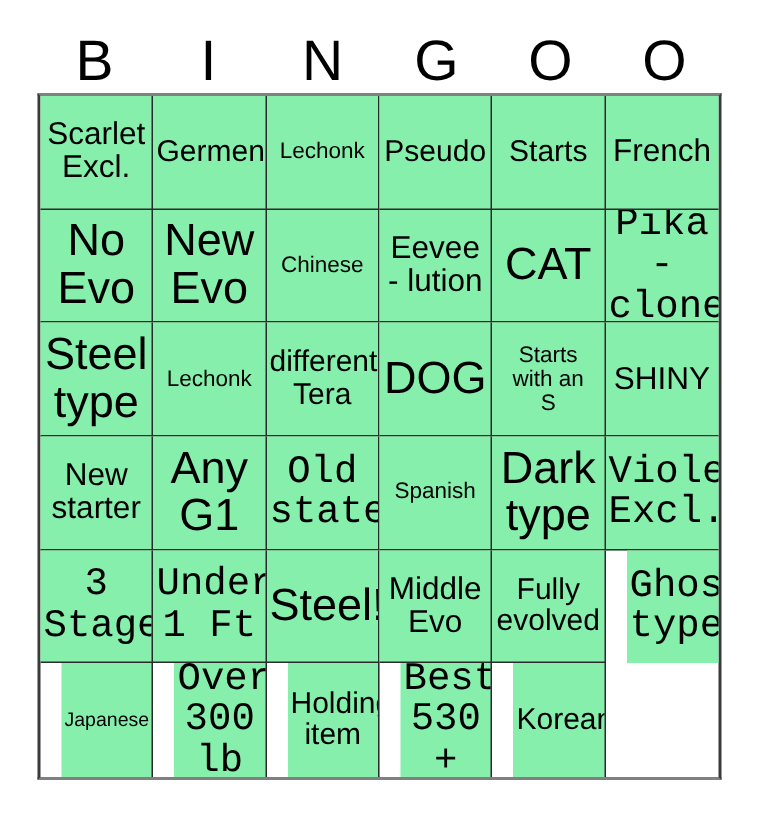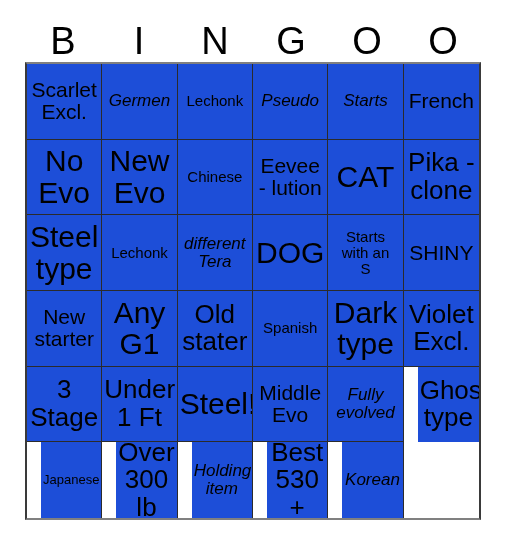--- a/index.html
+++ b/index.html
@@ -69,21 +69,21 @@
   .cell {
     position: relative;
     border-right: 1px solid #2b2b2b;
     border-bottom: 1px solid #2b2b2b;
     box-sizing: border-box;
     display: flex;
     align-items: center;
     justify-content: center;
     text-align: center;
     overflow: hidden;
-    background: #1d4ed8;
+    background: #86efac;
   }
   .cell:nth-child(6n) {
     border-right: none;
   }
   .cell.lastrow {
     border-bottom: none;
     margin-left: 14px;
   }
 
   .cell-text {
@@ -92,23 +92,23 @@
     padding: 0 2px;
     box-sizing: border-box;
     line-height: 1.06;
     white-space: pre-line;
     word-break: normal;
   }
 
   
   .s-xs  { font-size: 13px; }
   .s-sm  { font-size: 15px; }
-  .s-md  { font-size: 17px; font-style: italic; }
+  .s-md  { font-size: 20px; }
   .s-lg  { font-size: 21px; }
-  .s-xl  { font-size: 26px; }
+  .s-xl  { font-size: 26px; font-family: Liberation Mono, monospace; }
   .s-xxl { font-size: 30px; text-align: center; }
 </style>
 </head>
 <body>
 
 <div id="card">
 
   <div id="header-row">
     <div class="header-cell">
       <span class="header-letter">B</span>

